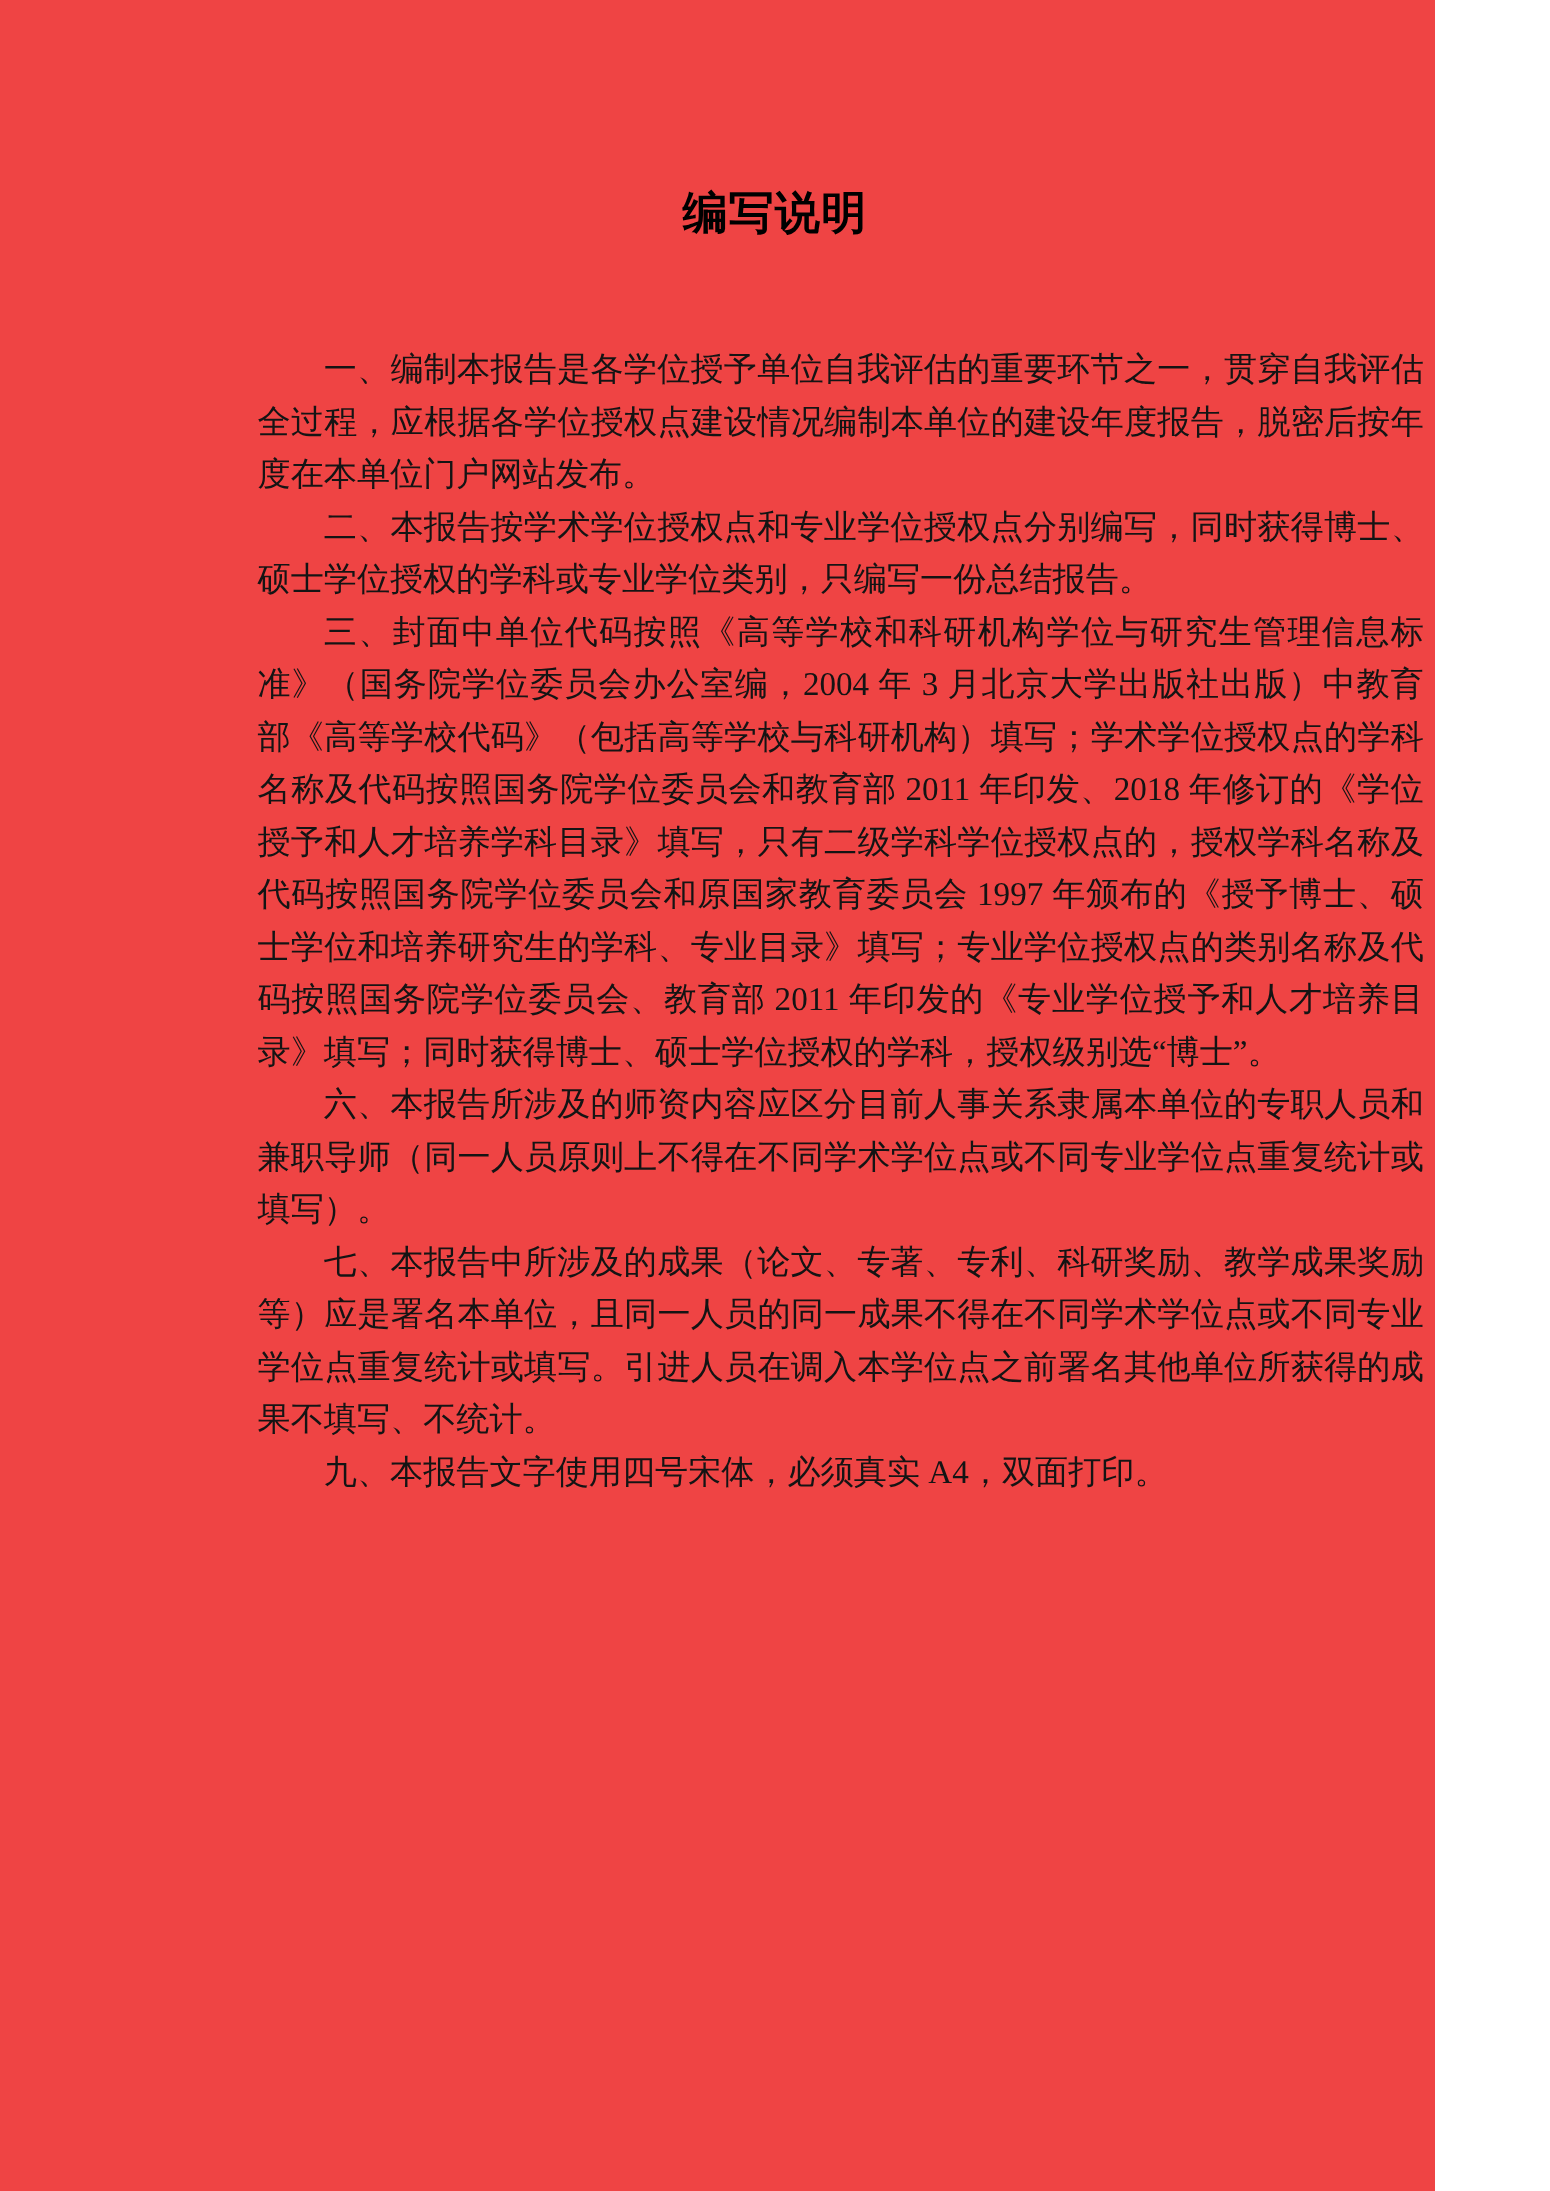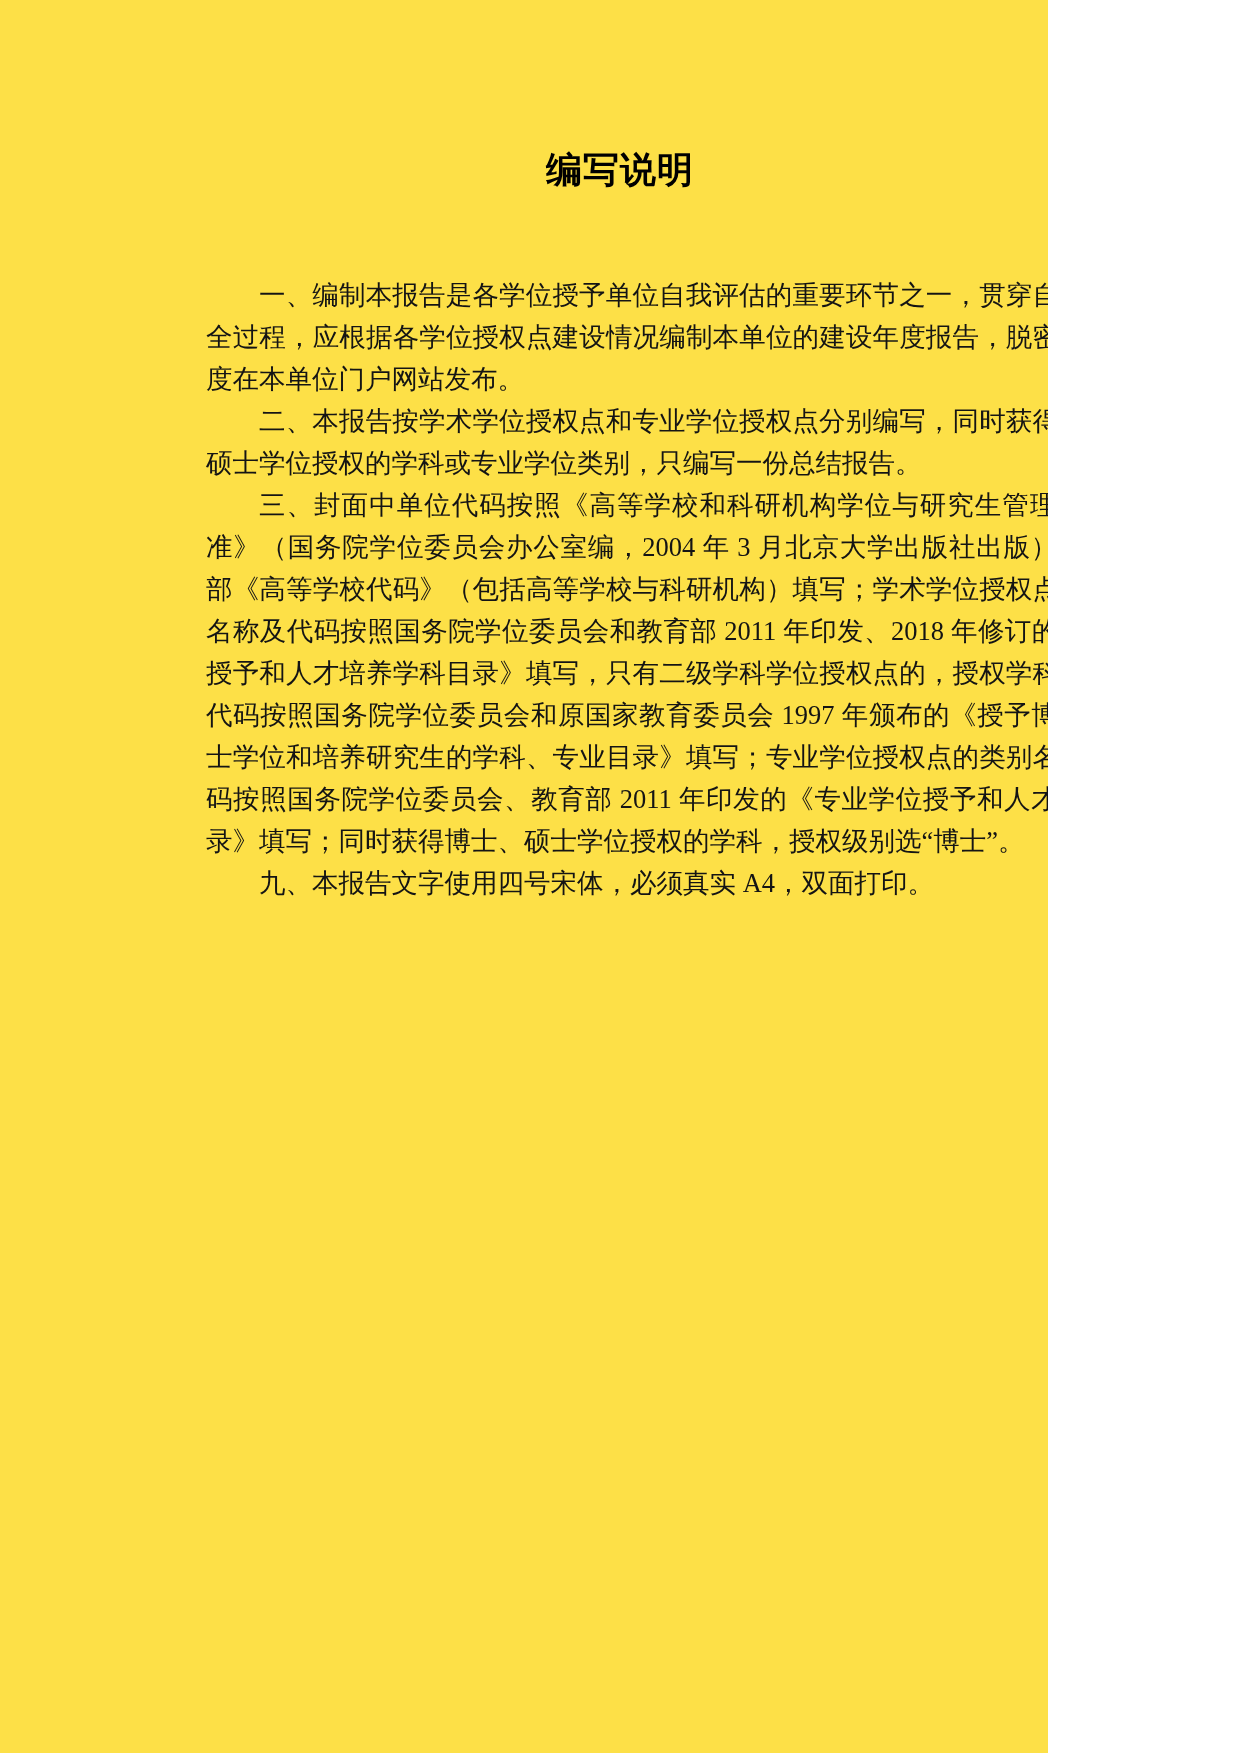--- a/index.html
+++ b/index.html
@@ -2,23 +2,23 @@
 <html><head>
 <meta charset="utf-8">
 <style>
   html, body {
     margin: 0;
     padding: 0;
     background: #ffffff;
   }
   .sheet {
     position: relative;
-    width: 1048px;
+    width: 1148px;
     height: 1753px;
-    background: #fde047;
+    background: #ef4444;
     overflow: hidden;
   }
   .doc-title {
     position: absolute;
     top: 146px;
     left: 0;
     width: 1240px;
     text-align: center;
     font-family: "Liberation Sans", "DejaVu Sans", sans-serif;
     font-weight: 700;
@@ -46,15 +46,17 @@
 </style>
 </head>
 <body>
 
 <div class="sheet">
   <h1 class="doc-title">编写说明</h1>
   <div class="doc-body">
     <p>一、编制本报告是各学位授予单位自我评估的重要环节之一，贯穿自我评估全过程，应根据各学位授权点建设情况编制本单位的建设年度报告，脱密后按年度在本单位门户网站发布。</p>
     <p>二、本报告按学术学位授权点和专业学位授权点分别编写，同时获得博士、硕士学位授权的学科或专业学位类别，只编写一份总结报告。</p>
     <p>三、封面中单位代码按照《高等学校和科研机构学位与研究生管理信息标准》（国务院学位委员会办公室编，2004 年 3 月北京大学出版社出版）中教育部《高等学校代码》（包括高等学校与科研机构）填写；学术学位授权点的学科名称及代码按照国务院学位委员会和教育部 2011 年印发、2018 年修订的《学位授予和人才培养学科目录》填写，只有二级学科学位授权点的，授权学科名称及代码按照国务院学位委员会和原国家教育委员会 1997 年颁布的《授予博士、硕士学位和培养研究生的学科、专业目录》填写；专业学位授权点的类别名称及代码按照国务院学位委员会、教育部 2011 年印发的《专业学位授予和人才培养目录》填写；同时获得博士、硕士学位授权的学科，授权级别选“博士”。</p>
+    <p>六、本报告所涉及的师资内容应区分目前人事关系隶属本单位的专职人员和兼职导师（同一人员原则上不得在不同学术学位点或不同专业学位点重复统计或填写）。</p>
+    <p>七、本报告中所涉及的成果（论文、专著、专利、科研奖励、教学成果奖励等）应是署名本单位，且同一人员的同一成果不得在不同学术学位点或不同专业学位点重复统计或填写。引进人员在调入本学位点之前署名其他单位所获得的成果不填写、不统计。</p>
     <p>九、本报告文字使用四号宋体，必须真实 A4，双面打印。</p>
   </div>
 </div>
 
 </body></html>

